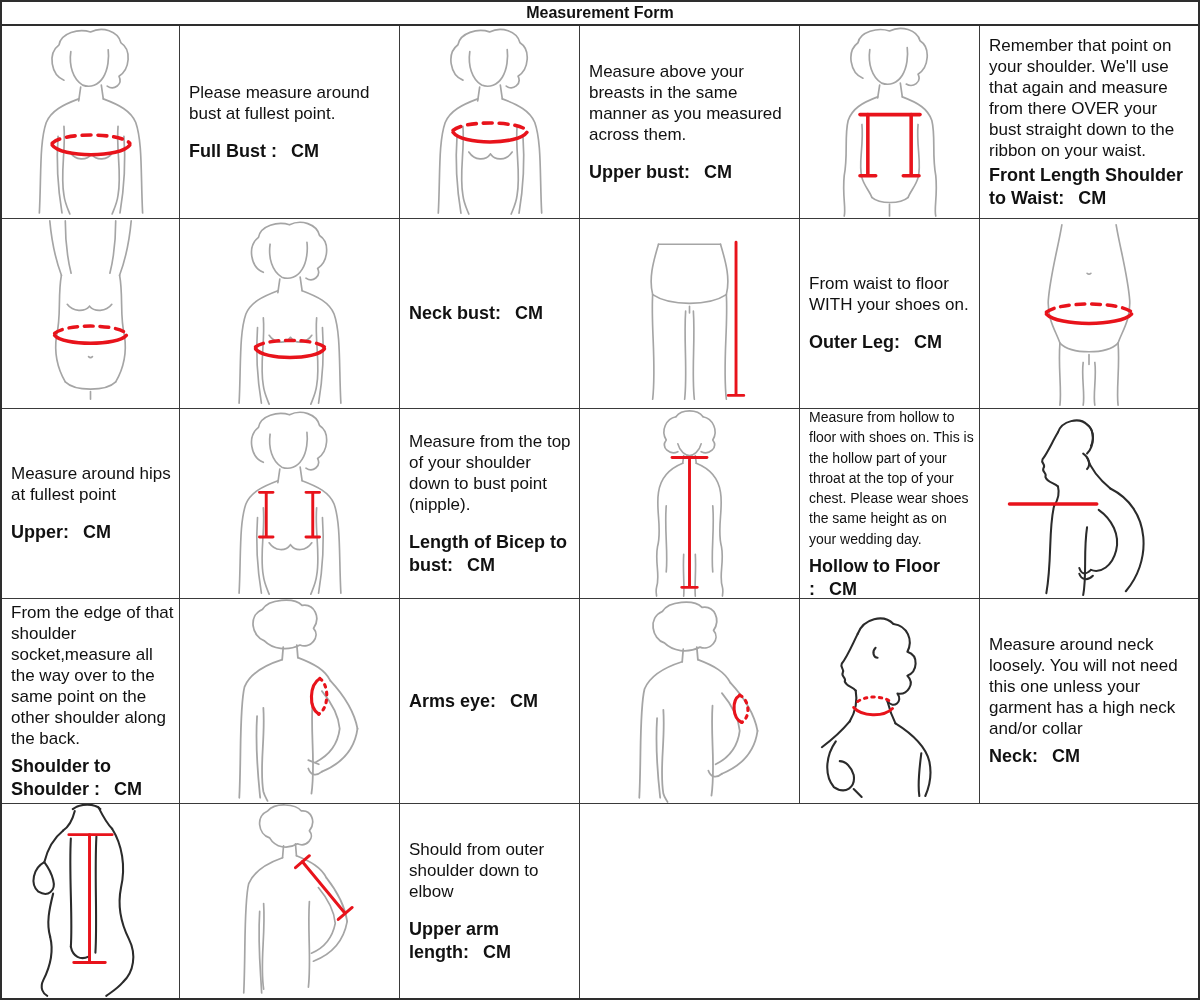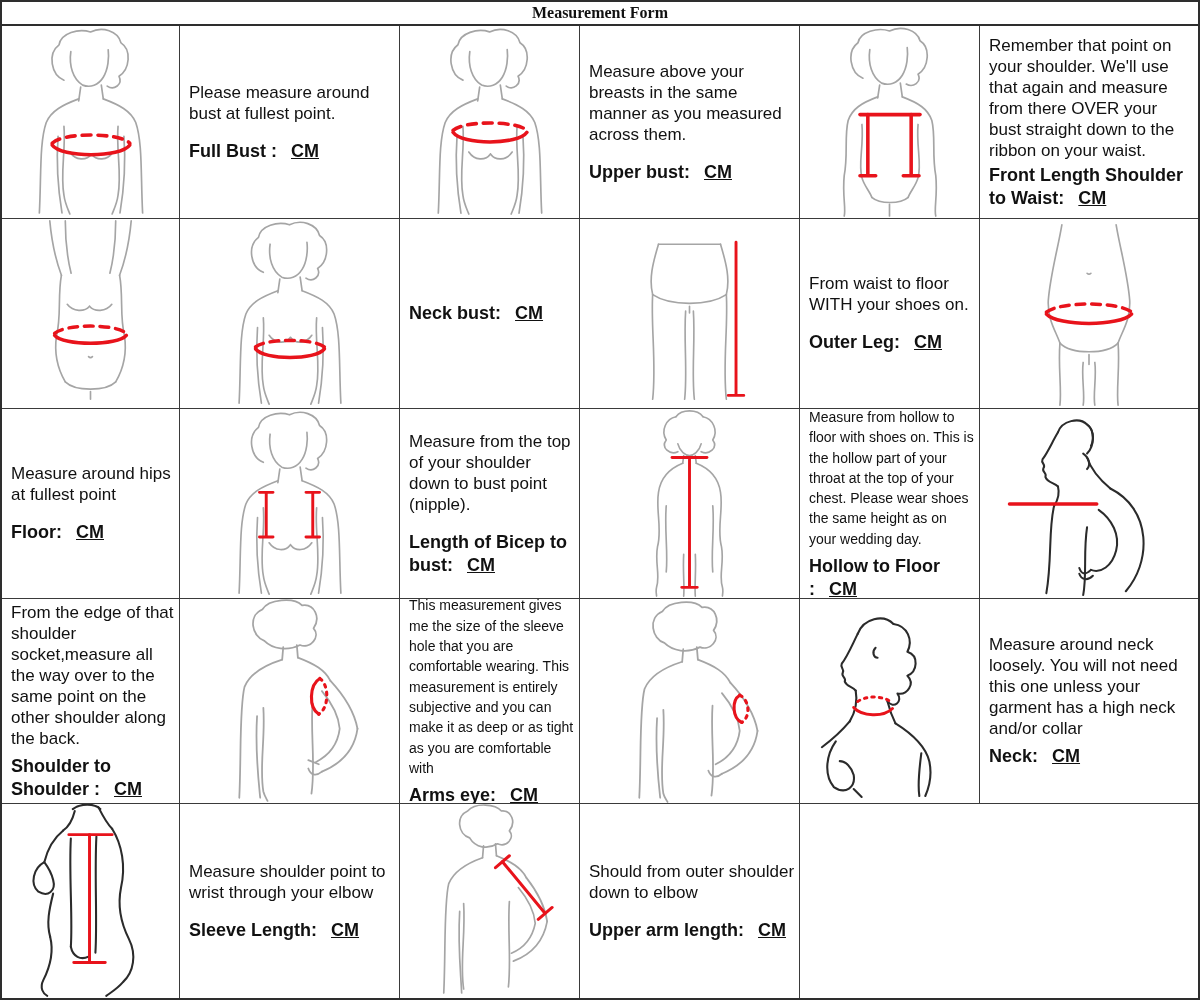--- a/index.html
+++ b/index.html
@@ -1,36 +1,36 @@
 <!DOCTYPE html>
 <html><head>
 <meta charset="utf-8">
 <style>
   html,body{margin:0;padding:0;background:#fff;}
   body{width:1200px;height:1000px;font-family:"Liberation Sans",sans-serif;color:#111;}
   .wrap{width:1200px;height:1000px;box-sizing:border-box;border:2px solid #2e2e2e;background:#fff;}
   .title{height:22px;line-height:22px;text-align:center;font-weight:bold;font-size:16px;
-         border-bottom:2px solid #2e2e2e;font-family:Liberation Serif, serif;}
+         border-bottom:2px solid #2e2e2e;}
   .grid{display:grid;
         grid-template-columns:178px 220px 180px 220px 180px 218px;
         grid-template-rows:193px 190px 190px 205px 194px;}
   .cell{box-sizing:border-box;border-right:1.5px solid #3a3a3a;border-bottom:1.5px solid #3a3a3a;
         overflow:hidden;background:#fff;}
   .cell:nth-child(6n){border-right:none;}
   .cell:nth-child(n+25){border-bottom:none;}
   .fcell{display:flex;align-items:center;justify-content:center;}
   .fcell svg{width:100%;height:100%;display:block;}
   .tcell{display:flex;flex-direction:column;justify-content:center;gap:16px;
          padding:6px 4px 6px 9px;}
   .tcell.tight{gap:3px;}
   .tcell.g14{gap:6px;}
   .desc{font-size:17px;line-height:1.24;letter-spacing:0;}
   .desc.small{font-size:14px;line-height:1.45;}
   .mlabel{font-size:18px;font-weight:bold;line-height:1.25;}
-  .unit{margin-left:14px;text-decoration:underline;}
+  .unit{margin-left:14px;}
   
   .fl{stroke:#a5a5a5;stroke-width:1.7;fill:none;stroke-linecap:round;stroke-linejoin:round;}
   .fd{stroke:#2b2b2b;stroke-width:2.1;fill:none;stroke-linecap:round;stroke-linejoin:round;}
   .rd{stroke:#e8131b;stroke-width:3;fill:none;stroke-linecap:round;}
   .rt{stroke:#e8131b;stroke-width:3.6;fill:none;stroke-linecap:round;}
   .dash{stroke-dasharray:9 7;}
   .dot{stroke-dasharray:2.5 5;}
 </style>
 </head>
 <body>
@@ -164,21 +164,21 @@
         <path class="fl" d="M60,128 C58,152 62,176 60,192"></path>
         <path class="fl" d="M120,128 C122,152 118,176 120,192"></path>
         <path class="fl" d="M84,148 C82,164 86,180 84,192"></path>
         <path class="fl" d="M96,148 C98,164 94,180 96,192"></path>
         <path class="rt dash" d="M46,96 C60,85 120,85 134,96"></path>
         <path class="rt" d="M46,98 C58,111 122,111 134,98"></path>
       </svg>
     </div>
     <div class="cell tcell">
       <div class="desc">Measure around hips at fullest point</div>
-      <div class="mlabel"><span>Floor:</span><span class="unit">CM</span></div>
+      <div class="mlabel"><span>Upper:</span><span class="unit">CM</span></div>
     </div>
 
     <div class="cell fcell">
       <svg viewBox="0 0 180 195">
         <path class="fl" d="M63,55 C50,50 46,28 58,19 C60,7 78,2 90,6 C102,0 118,5 121,17 C132,24 130,44 119,51 C123,59 114,66 107,61"></path>
         <path class="fl" d="M70,26 C68,40 72,54 82,60 C90,63 98,60 103,52 C108,44 109,32 108,24"></path>
         <path class="fl" d="M80,62 L78,76 M101,60 L103,74"></path>
         <path class="fl" d="M78,74 C62,80 50,86 45,98 C38,118 40,152 38,190"></path>
         <path class="fl" d="M57,112 C55,140 57,166 61,190"></path>
         <path class="fl" d="M103,74 C119,80 131,86 136,98 C143,118 141,152 143,190"></path>
@@ -248,21 +248,20 @@
         <path class="fl" d="M129,78 C142,92 152,108 155,124"></path>
         <path class="fl" d="M155,124 C152,146 138,158 121,165"></path>
         <path class="fl" d="M121,88 C131,100 137,112 138,124 C136,140 127,150 115,156"></path>
         <path class="fl" d="M112,100 C110,130 115,158 111,186"></path>
         <path class="fl" d="M121,165 C115,170 110,168 108,162 M118,158 L108,154"></path>
         <path class="rd" d="M119,76 C109,82 108,104 118,110"></path>
         <path class="rd dot" d="M119,76 C128,82 128,104 118,110"></path>
       </svg>
     </div>
     <div class="cell tcell g14">
-      <div class="desc small">This measurement gives me the size of the sleeve hole that you are comfortable wearing. This measurement is entirely subjective and you can make it as deep or as tight as you are comfortable with</div>
       <div class="mlabel"><span>Arms eye:</span><span class="unit">CM</span></div>
     </div>
 
     <div class="cell fcell">
       <svg viewBox="0 0 180 195">
         <path class="fl" d="M66,42 C54,38 50,18 64,12 C70,2 94,0 102,8 C114,6 120,20 113,30 C120,38 110,50 100,46 C88,52 74,50 66,42"></path>
         <path class="fl" d="M84,48 L83,60 M97,46 L98,58"></path>
         <path class="fl" d="M83,60 C64,66 52,74 47,86 C42,106 44,150 42,190"></path>
         <path class="fl" d="M59,114 C57,146 60,172 62,190"></path>
         <path class="fl" d="M65,106 C67,136 61,162 65,186 C66,190 68,192 69,194"></path>
@@ -309,24 +308,20 @@
         <path class="fd" d="M52,90 C48,106 45,120 49,134"></path>
         <path class="fd" d="M49,134 C53,150 48,166 42,178 C38,186 42,192 46,194"></path>
         <path class="fd" d="M112,24 C122,40 126,62 121,84 C117,104 122,122 129,136 C137,152 134,170 123,180 C117,187 110,191 106,194"></path>
         <path class="fd" d="M70,34 C68,70 72,115 70,144"></path>
         <path class="fd" d="M96,32 C94,70 97,118 95,150"></path>
         <path class="fd" d="M70,144 C72,154 80,158 88,154"></path>
         <path class="rd" d="M68,30 L112,30"></path>
         <path class="rd" d="M89,30 L89,160 M73,160 L105,160"></path>
       </svg>
     </div>
-    <div class="cell tcell">
-      <div class="desc">Measure shoulder point to wrist through your elbow</div>
-      <div class="mlabel"><span>Sleeve Length:</span><span class="unit">CM</span></div>
-    </div>
 
     <div class="cell fcell">
       <svg viewBox="0 0 180 195">
         <path class="fl" d="M70,34 C58,30 56,12 68,7 C76,-2 96,0 102,7 C112,6 117,18 110,27 C116,34 107,44 98,40 C88,46 76,44 70,34"></path>
         <path class="fl" d="M84,42 L83,54 M96,40 L97,52"></path>
         <path class="fl" d="M83,54 C66,60 54,68 49,80 C44,100 46,148 44,190"></path>
         <path class="fl" d="M60,108 C58,142 61,168 62,190"></path>
         <path class="fl" d="M64,100 C66,132 60,160 64,186"></path>
         <path class="fl" d="M97,52 C112,58 122,64 127,74"></path>
         <path class="fl" d="M127,74 C138,88 146,104 148,118"></path>

